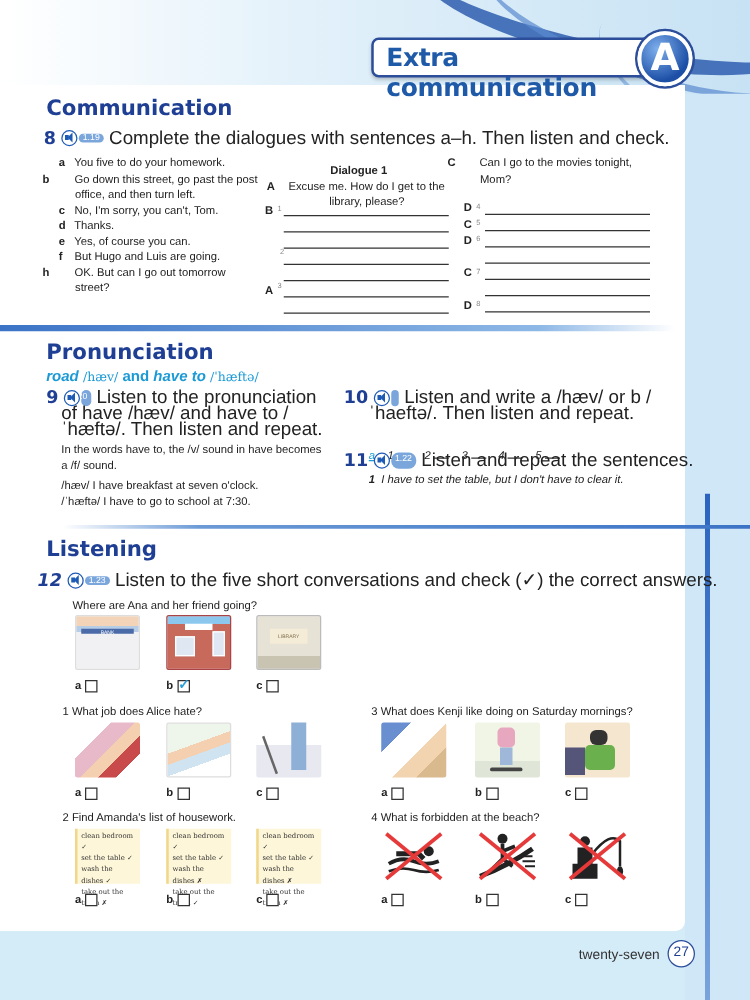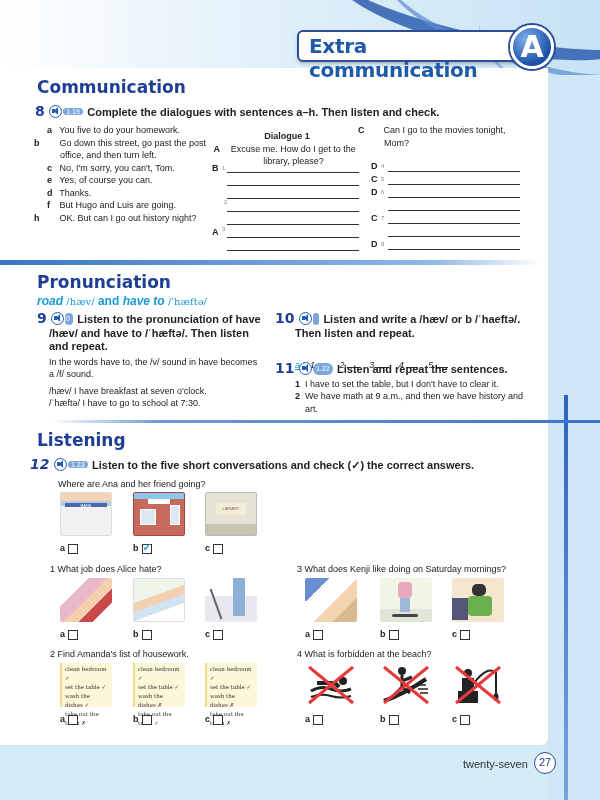--- a/index.html
+++ b/index.html
@@ -18,21 +18,21 @@
   .title-badge { position: absolute; left: 510px; top: 25px; width: 44px; height: 44px; border-radius: 50%; background: radial-gradient(circle at 35% 30%, #7fb0ee, #1d4fa6 70%); border: 3px solid #fff; box-shadow: 0 0 0 2px #2c4d9a; color: #fff; font-family: "DejaVu Sans", sans-serif; font-weight: bold; font-size: 30px; text-align: center; line-height: 38px; }
 
   .sec-title { position: absolute; font-family: "DejaVu Sans", sans-serif; font-weight: bold; font-size: 17px; color: #1e3f94; }
   .divider { position: absolute; left: 0; height: 5px; background: linear-gradient(90deg, #3b73c6, #8eb8e6 80%, rgba(255,255,255,0)); }
 
   .ex-num { position: absolute; font-family: "DejaVu Sans", sans-serif; font-weight: bold; color: #1e3f94; font-size: 14px; }
   .audio { display: inline-block; width: 13px; height: 13px; border-radius: 50%; border: 1.5px solid #1e5bb5; background: #fff; position: relative; vertical-align: middle; }
   .audio::before { content: ""; position: absolute; left: 2px; top: 3px; width: 3px; height: 4px; background: #1e5bb5; }
   .audio::after { content: ""; position: absolute; left: 4px; top: 1px; border-top: 4px solid transparent; border-bottom: 4px solid transparent; border-right: 4px solid #1e5bb5; }
   .track { display: inline-block; font-size: 7px; color: #fff; background: #7aa6dc; border-radius: 6px; padding: 0 3px; vertical-align: middle; margin-left: 1px; }
-  .instr { font-weight: bold; font-size: 11px; color: #222; }
+  .instr { font-weight: normal; font-size: 15px; color: #222; }
   .txt { font-size: 9px; line-height: 12.5px; color: #222; }
   .abs { position: absolute; }
   .letter { display: inline-block; width: 10px; font-weight: bold; }
   .line { display: inline-block; border-bottom: 1px solid #333; }
   .sup { font-size: 6px; color: #888; vertical-align: top; }
 
   .pic { position: absolute; width: 52px; height: 44px; border-radius: 2px; }
   .cb { display: inline-block; width: 10px; height: 10px; border: 1px solid #333; background: #fff; vertical-align: middle; margin-left: 3px; position: relative; }
   .cb.checked::after { content: "\2713"; position: absolute; left: 0px; top: -4px; color: #2aa0d8; font-size: 11px; font-weight: bold; }
   .opt { position: absolute; font-size: 9px; font-weight: bold; }
@@ -63,24 +63,24 @@
 <div class="abs" style="left:35px;top:102px;white-space:nowrap;">
   <span class="ex-num" style="position:static;">8</span>
   <span class="audio"></span><span class="track">1.19</span>
   <span class="instr">Complete the dialogues with sentences a–h. Then listen and check.</span>
 </div>
 
 <div class="abs txt" style="left:47px;top:124px;width:160px;">
   <div><span class="letter">a</span> <span>You five to do your homework.</span></div>
   <div style="padding-left:13px;text-indent:-13px;"><span class="letter">b</span> <span>Go down this street, go past the post office, and then turn left.</span></div>
   <div><span class="letter">c</span> <span>No, I'm sorry, you can't, Tom.</span></div>
+  <div><span class="letter">d</span> <span>Thanks.</span></div>
   <div><span class="letter">e</span> <span>Yes, of course you can.</span></div>
-  <div><span class="letter">d</span> <span>Thanks.</span></div>
   <div><span class="letter">f</span> <span>But Hugo and Luis are going.</span></div>
-  <div style="padding-left:13px;text-indent:-13px;"><span class="letter">h</span> <span>OK. But can I go out history night?</span></div>
+  <div style="padding-left:13px;text-indent:-13px;"><span class="letter">h</span> <span>OK. But can I go out tomorrow street?</span></div>
 </div>
 
 <div class="abs txt" style="left:212px;top:130px;width:150px;text-align:center;">
   <div style="font-weight:bold;">Dialogue 1</div>
   <div style="padding-left:13px;text-indent:-13px;"><span class="letter">A</span> <span>Excuse me. How do I get to the library, please?</span></div>
 </div>
 <div class="abs txt" style="left:212px;top:162px;">
   <div style="height:13px;"><span class="letter">B</span><span class="sup">1</span></div>
 </div>
 <div class="abs" style="left:227px;top:160px;">
@@ -146,22 +146,21 @@
     <span>5</span> <span class="line" style="width:12px;"></span>
   </div>
 </div>
 
 <div class="abs" style="left:275px;top:362px;width:260px;">
   <div style="line-height:12.5px;white-space:nowrap;">
     <span class="ex-num" style="position:static;">11</span>
     <span class="audio"></span><span class="track">1.22</span>
     <span class="instr">Listen and repeat the sentences.</span>
   </div>
-  <div class="txt" style="padding-left:30px;text-indent:-10px;margin-top:2px;"><b>1</b>&nbsp; <span>I have to set the table, but I don't have to clear it.</span></div>
-  <div class="txt" style="padding-left:30px;text-indent:-10px;"><b>2</b>&nbsp; <span>We have math at 9 a.m., and then we have history and art.</span></div>
+  <div class="txt" style="padding-left:30px;text-indent:-10px;margin-top:2px;font-style:italic;"><b>1</b>&nbsp; <span>I have to set the table, but I don't have to clear it.</span></div>
 </div>
 
 <div class="divider" style="top:420px;left:50px;width:550px;height:3px;background:linear-gradient(90deg,rgba(255,255,255,0),#6b9ad6 20%,#3b73c6);"></div>
 
 <div class="sec-title" style="left:37px;top:430px;">Listening</div>
 <div class="abs" style="left:30px;top:455px;white-space:nowrap;">
   <span class="ex-num" style="position:static;font-style:italic;">12</span>
   <span class="audio"></span><span class="track">1.23</span>
   <span class="instr">Listen to the five short conversations and check (✓) the correct answers.</span>
 </div>

